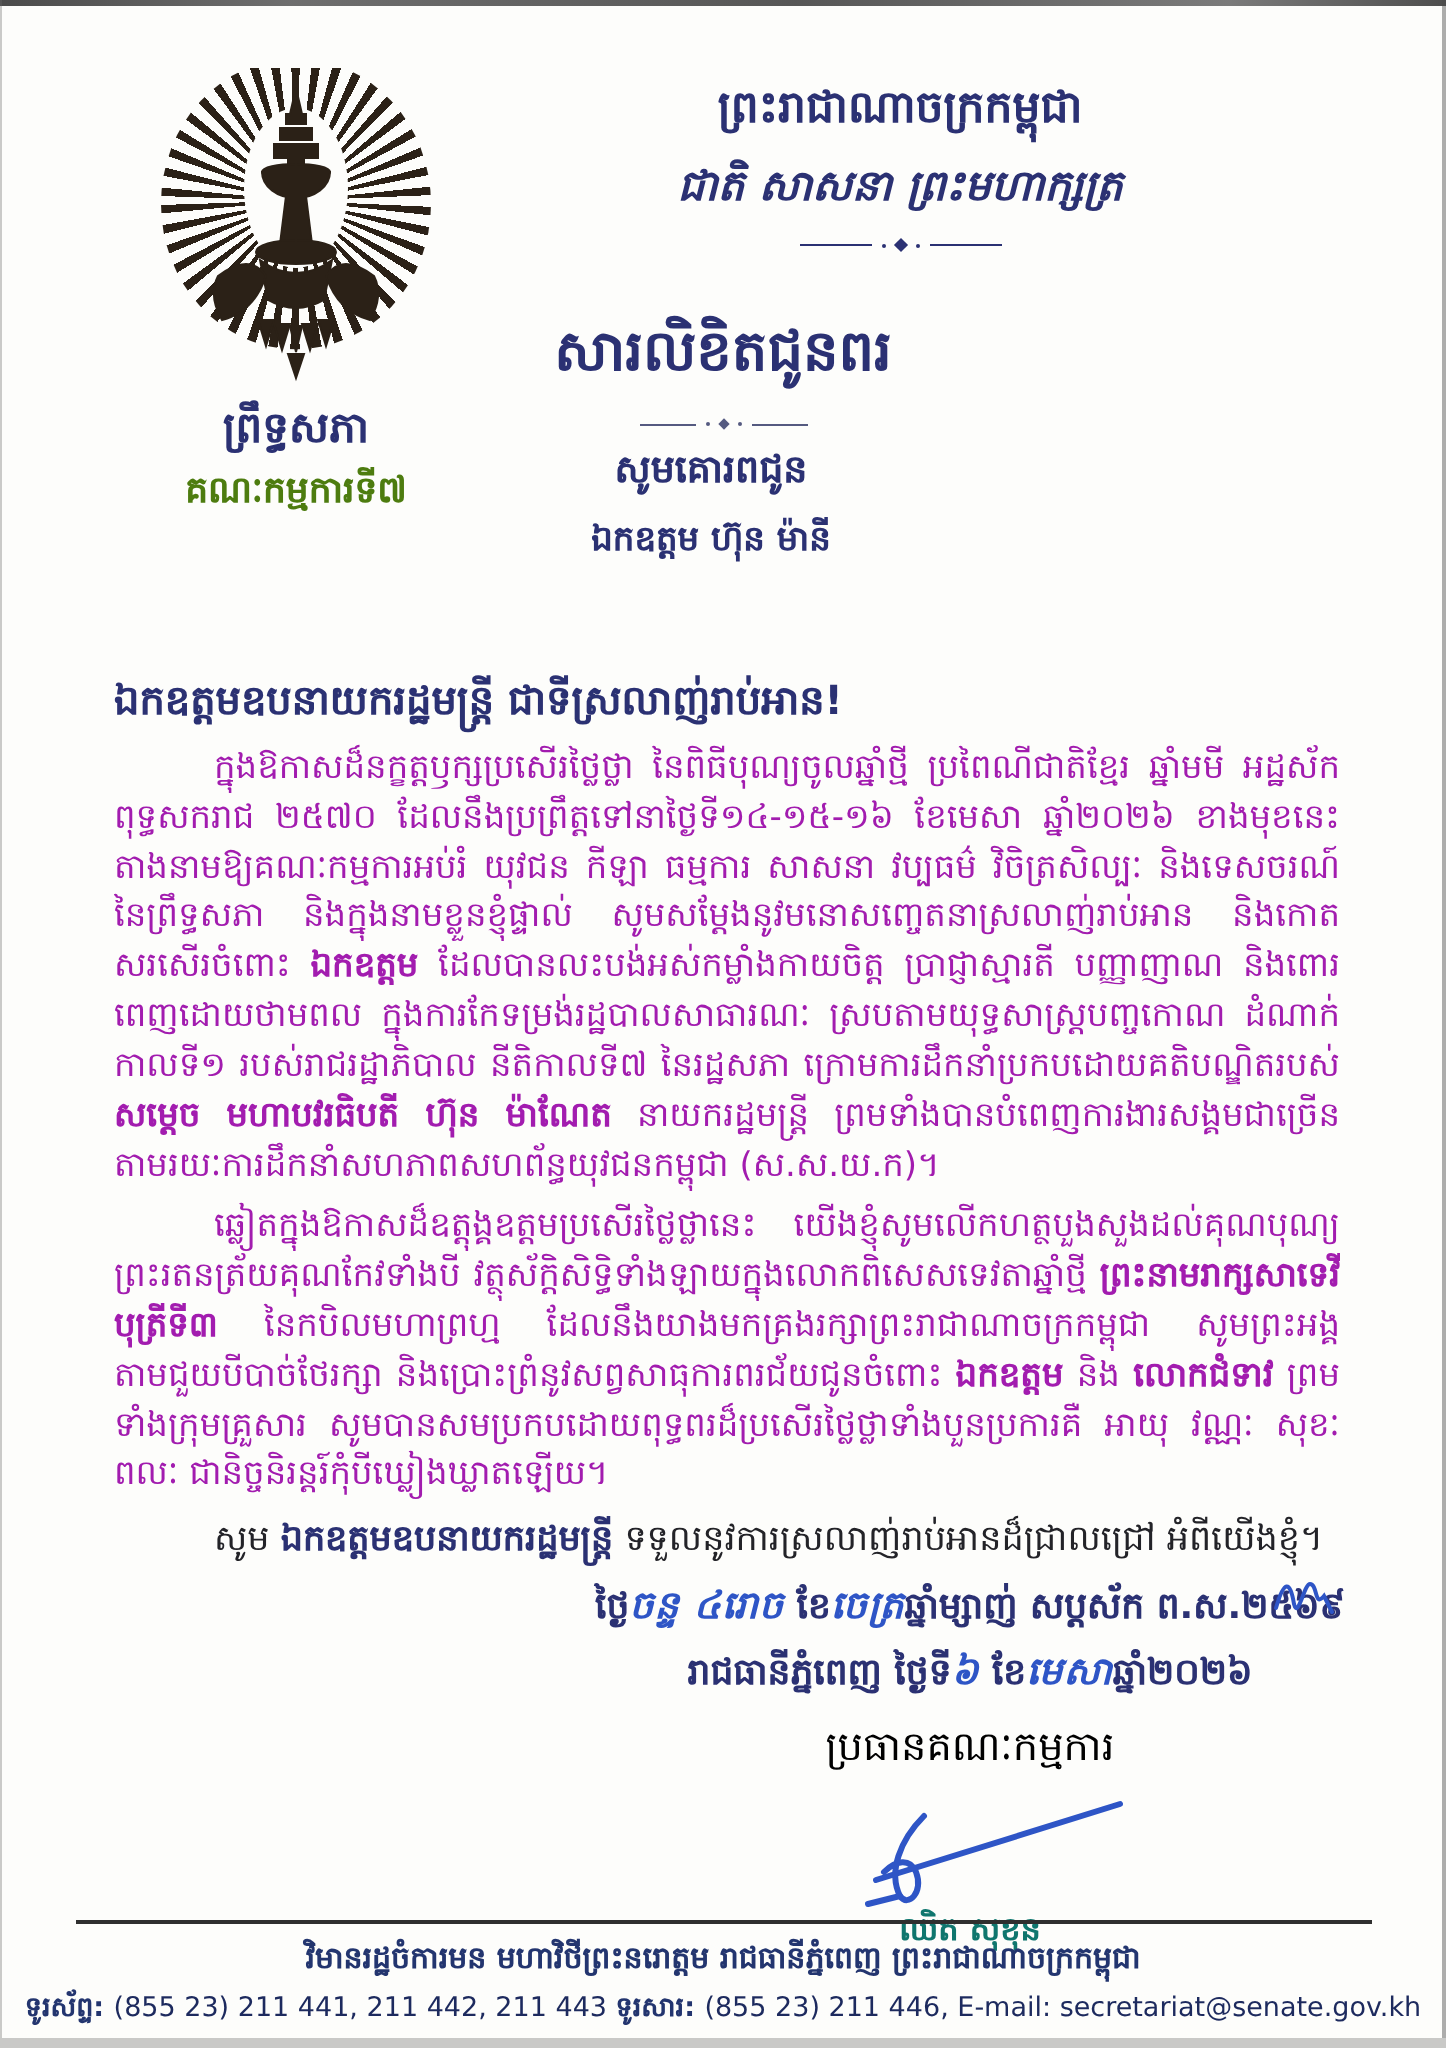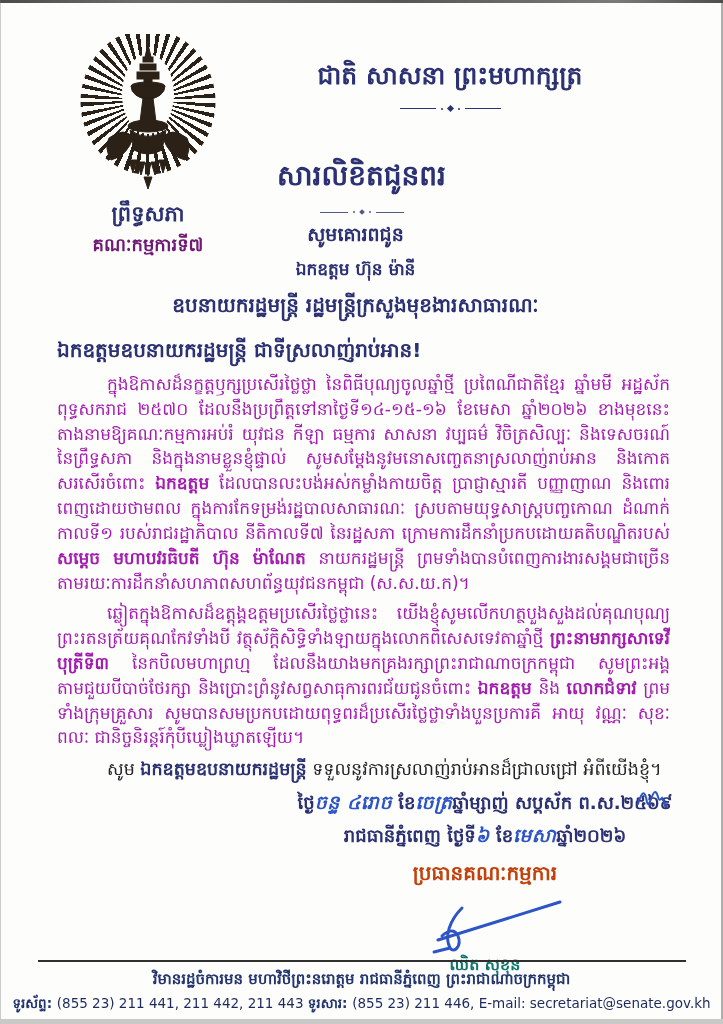--- a/index.html
+++ b/index.html
@@ -17,26 +17,26 @@
   .hw{color:#2e55c6;font-style:italic;font-weight:bold;letter-spacing:.5px;}
 
   
   .emblem{position:absolute;left:56px;top:34px;width:184px;text-align:center;}
   .rays-wrap{position:relative;width:150px;height:158px;margin:0 auto;}
   .rays{position:absolute;inset:0;
     background:repeating-conic-gradient(from -88deg at 50% 42%, #2b2117 0deg 3.6deg, rgba(0,0,0,0) 3.6deg 8.6deg);
     -webkit-clip-path:ellipse(45% 46% at 50% 43%);clip-path:ellipse(45% 46% at 50% 43%);}
   .rays-wrap svg{position:absolute;inset:0;}
   .emblem-org{margin-top:8px;font-size:21px;font-weight:bold;color:#2b3173;}
-  .emblem-committee{margin-top:2px;font-size:18px;font-weight:bold;color:#701a75;}
+  .emblem-committee{margin-top:2px;font-size:18px;font-weight:bold;color:#4d7c0f;}
 
   
   .hdr{position:absolute;left:238px;top:40px;width:424px;text-align:center;}
   .hdr-kingdom{font-size:22px;font-weight:bold;color:#2b3173;}
-  .hdr-motto{margin-top:20px;font-size:25px;font-weight:bold;color:#2b3173;}
+  .hdr-motto{margin-top:7px;font-size:21px;font-weight:bold;color:#2b3173;font-style:italic;}
   .orn{display:flex;align-items:center;justify-content:center;gap:5px;margin-top:10px;}
   .orn .ln{height:1px;width:36px;background:#2b3173;}
   .orn .dt{width:2px;height:2px;border-radius:50%;background:#2b3173;}
   .orn .dm{width:5px;height:5px;background:#2b3173;transform:rotate(45deg);}
   .orn.small .ln{width:28px;background:#555a80;}
   .orn.small .dm{width:4px;height:4px;background:#555a80;}
   .orn.small .dt{background:#555a80;}
 
   .doc-title{position:absolute;left:0;right:0;top:158px;text-align:center;
     font-size:28px;font-weight:bold;color:#2b3173;}
@@ -53,21 +53,21 @@
     font-size:17px;line-height:1.46;color:#a21caf;text-align:justify;}
   .bodytxt p{margin:0 0 6px 0;text-indent:50px;}
   .closing{position:absolute;left:57px;right:53px;top:758px;
     font-size:17.5px;color:#232328;text-indent:50px;}
   .closing .b{color:#2b3173;}
 
   .dateblk{position:absolute;left:283px;width:404px;top:790px;text-align:center;}
   .dateline{font-size:18px;font-weight:bold;color:#2b3173;white-space:nowrap;}
   .dateline .hw{font-size:19px;}
   .dateline2{margin-top:5px;}
-  .signer-title{margin-top:9px;font-size:20px;font-weight:bold;color:#c2410c;}
+  .signer-title{margin-top:9px;font-size:20px;font-weight:normal;color:#000000;}
   .sig{margin-top:2px;height:62px;}
   .signer-name{font-size:16px;font-weight:bold;color:#0f766e;}
   .initials{position:absolute;right:18px;top:-4px;}
 
   .footer{position:absolute;left:0;right:0;top:960px;text-align:center;}
   .footer-rule{width:648px;margin:0 auto 7px auto;border-top:2px solid #2f2f2f;}
   .footer-address{font-size:15px;font-weight:bold;color:#23356f;}
   .footer-contact{margin-top:4px;font-size:13.5px;color:#1d2a5e;}
   .footer-contact .b{color:#23356f;}
 </style>
@@ -105,20 +105,21 @@
           <polygon points="86,126 90,139 94,126"></polygon>
           <polygon points="71,143 75,155 79,143"></polygon>
         </g>
       </svg>
     </div>
     <div class="emblem-org">ព្រឹទ្ធសភា</div>
     <div class="emblem-committee">គណៈកម្មការទី៧</div>
   </div>
 
   <div class="hdr">
+    <div class="hdr-kingdom">ព្រះរាជាណាចក្រកម្ពុជា</div>
     <div class="hdr-motto">ជាតិ សាសនា ព្រះមហាក្សត្រ</div>
     <div class="orn">
       <span class="ln"></span>
         <span class="dt"></span>
         <span class="dm"></span>
         <span class="dt"></span>
         <span class="ln"></span>
     </div>
   </div>
 
@@ -129,21 +130,20 @@
         <span class="dt"></span>
         <span class="dm"></span>
         <span class="dt"></span>
         <span class="ln"></span>
     </div>
   </div>
 
   <div class="addr">
     <div class="addr-salute">សូមគោរពជូន</div>
     <div class="addr-name">ឯកឧត្តម ហ៊ុន ម៉ានី</div>
-    <div class="addr-title">ឧបនាយករដ្ឋមន្ត្រី រដ្ឋមន្ត្រីក្រសួងមុខងារសាធារណៈ</div>
   </div>
   <div class="greet">ឯកឧត្តមឧបនាយករដ្ឋមន្ត្រី ជាទីស្រលាញ់រាប់អាន!</div>
 
   <div class="bodytxt">
     <p><span>ក្នុងឱកាសដ៏នក្ខត្តឫក្សប្រសើរថ្លៃថ្លា នៃពិធីបុណ្យចូលឆ្នាំថ្មី ប្រពៃណីជាតិខ្មែរ ឆ្នាំមមី អដ្ឋស័ក ពុទ្ធសករាជ ២៥៧០ ដែលនឹងប្រព្រឹត្តទៅនាថ្ងៃទី១៤-១៥-១៦ ខែមេសា ឆ្នាំ២០២៦ ខាងមុខនេះ តាងនាមឱ្យគណៈកម្មការអប់រំ យុវជន កីឡា ធម្មការ សាសនា វប្បធម៌ វិចិត្រសិល្បៈ និងទេសចរណ៍ នៃព្រឹទ្ធសភា និងក្នុងនាមខ្លួនខ្ញុំផ្ទាល់ សូមសម្តែងនូវមនោសញ្ចេតនាស្រលាញ់រាប់អាន និងកោតសរសើរចំពោះ </span><span class="b">ឯកឧត្តម</span><span> ដែលបានលះបង់អស់កម្លាំងកាយចិត្ត ប្រាជ្ញាស្មារតី បញ្ញាញាណ និងពោរពេញដោយថាមពល ក្នុងការកែទម្រង់រដ្ឋបាលសាធារណៈ ស្របតាមយុទ្ធសាស្ត្របញ្ចកោណ ដំណាក់កាលទី១ របស់រាជរដ្ឋាភិបាល នីតិកាលទី៧ នៃរដ្ឋសភា ក្រោមការដឹកនាំប្រកបដោយគតិបណ្ឌិតរបស់ </span><span class="b">សម្តេច មហាបវរធិបតី ហ៊ុន ម៉ាណែត</span><span> នាយករដ្ឋមន្ត្រី ព្រមទាំងបានបំពេញការងារសង្គមជាច្រើន តាមរយៈការដឹកនាំសហភាពសហព័ន្ធយុវជនកម្ពុជា (ស.ស.យ.ក)។</span></p>
     <p><span>ឆ្លៀតក្នុងឱកាសដ៏ឧត្តុង្គឧត្តមប្រសើរថ្លៃថ្លានេះ យើងខ្ញុំសូមលើកហត្ថបួងសួងដល់គុណបុណ្យព្រះរតនត្រ័យគុណកែវទាំងបី វត្ថុស័ក្តិសិទ្ធិទាំងឡាយក្នុងលោកពិសេសទេវតាឆ្នាំថ្មី </span><span class="b">ព្រះនាមរាក្សសាទេវី បុត្រីទី៣</span><span> នៃកបិលមហាព្រហ្ម ដែលនឹងយាងមកគ្រងរក្សាព្រះរាជាណាចក្រកម្ពុជា សូមព្រះអង្គតាមជួយបីបាច់ថែរក្សា និងប្រោះព្រំនូវសព្វសាធុការពរជ័យជូនចំពោះ </span><span class="b">ឯកឧត្តម</span><span> និង </span><span class="b">លោកជំទាវ</span><span> ព្រមទាំងក្រុមគ្រួសារ សូមបានសមប្រកបដោយពុទ្ធពរដ៏ប្រសើរថ្លៃថ្លាទាំងបួនប្រការគឺ អាយុ វណ្ណៈ សុខៈ ពលៈ ជានិច្ចនិរន្តរ៍កុំបីឃ្លៀងឃ្លាតឡើយ។</span></p>
   </div>
   <div class="closing"><span>សូម </span><span class="b">ឯកឧត្តមឧបនាយករដ្ឋមន្ត្រី</span><span> ទទួលនូវការស្រលាញ់រាប់អានដ៏ជ្រាលជ្រៅ អំពីយើងខ្ញុំ។</span></div>
 
   <div class="dateblk">

